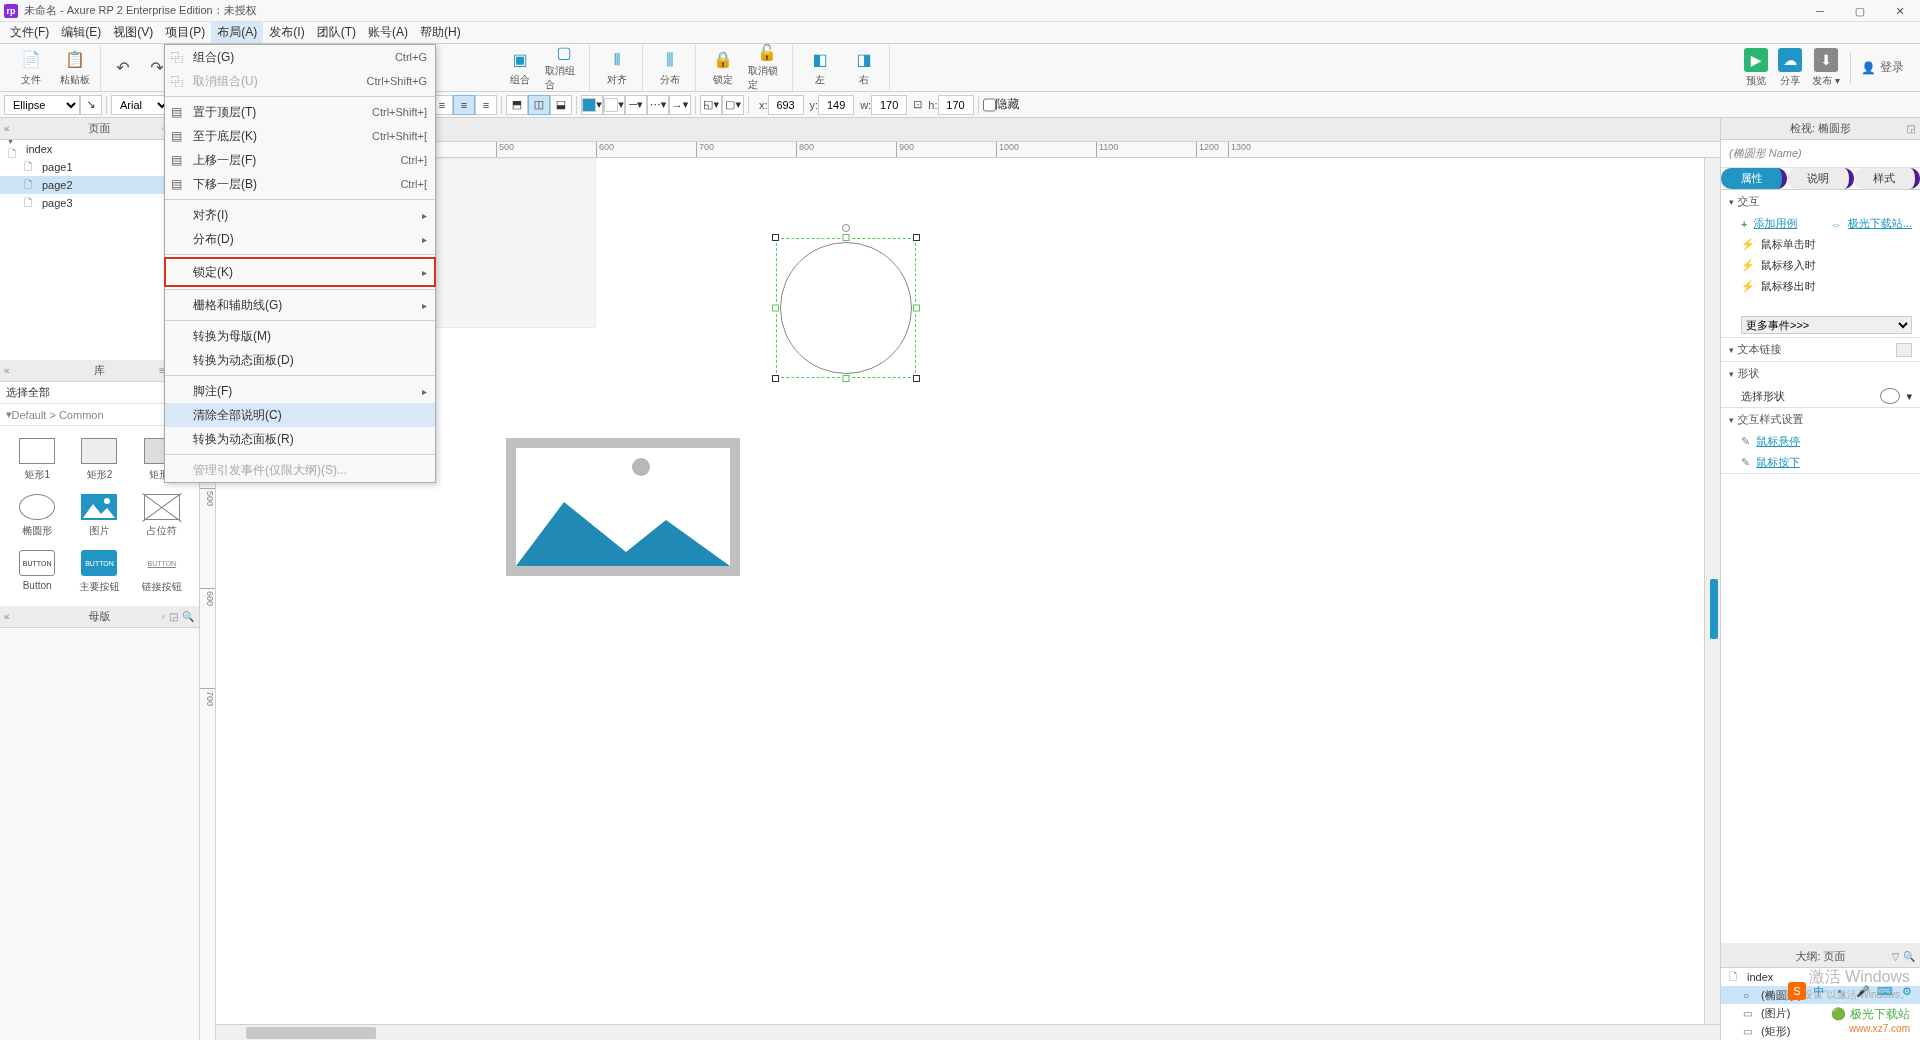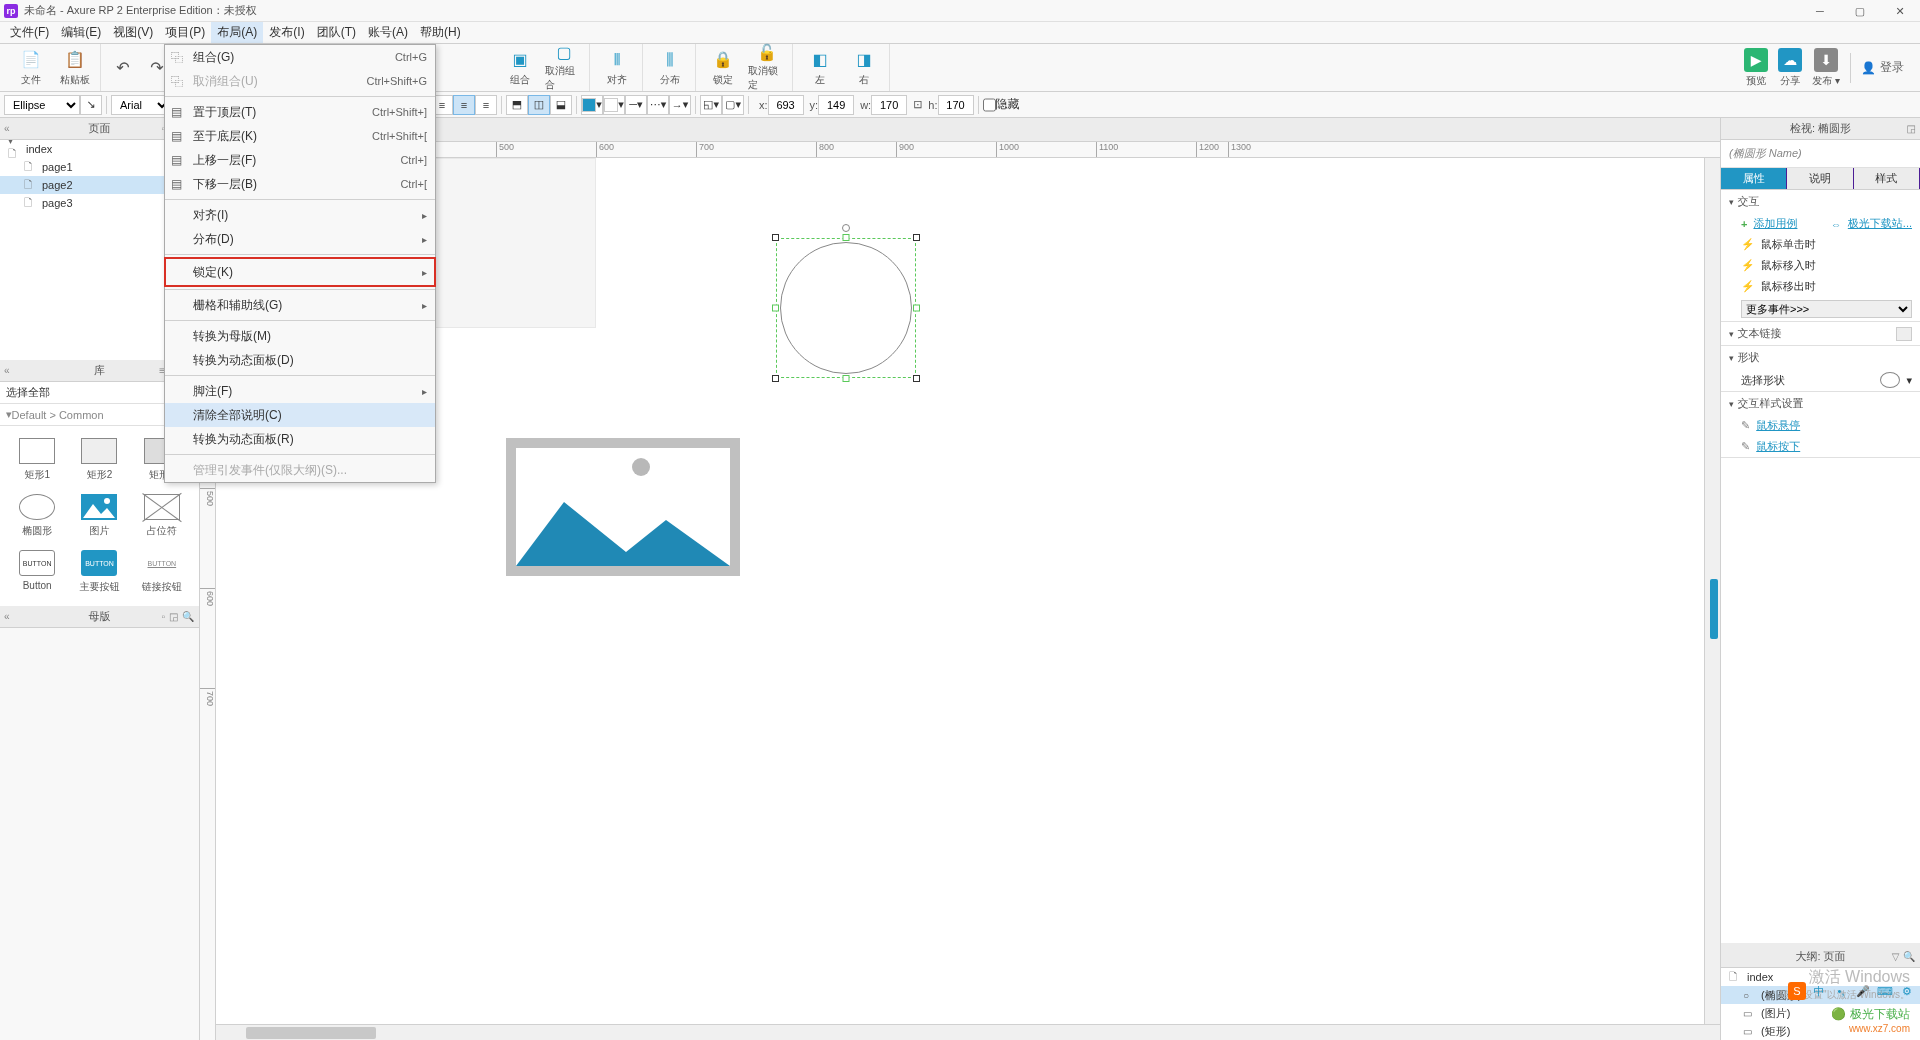--- a/index.html
+++ b/index.html
@@ -77,31 +77,31 @@
 .dropdown-menu .menu-row.disabled { color: #aaa; }
 .dropdown-menu .menu-row.hover { background: #d8e8f8; }
 .dropdown-menu .menu-row.highlighted { outline: 2px solid #d93025; outline-offset: -1px; height: 28px; }
 .dropdown-menu .menu-row .row-icon { position: absolute; left: 6px; width: 16px; font-size: 12px; color: #666; }
 .dropdown-menu .menu-row .shortcut { margin-left: auto; font-size: 11px; color: #666; }
 .dropdown-menu .menu-row .arrow { margin-left: auto; font-size: 10px; color: #666; }
 .dropdown-menu .menu-sep { height: 1px; background: #d0d0d0; margin: 3px 0; }
 .right-panel { width: 200px; background: #f8f8f8; border-left: 1px solid #d0d0d0; display: flex; flex-direction: column; }
 .inspector-name { padding: 6px 8px; font-style: italic; color: #888; font-size: 11px; background: #fff; border-bottom: 1px solid #e0e0e0; }
 .inspector-tabs { display: flex; height: 22px; border-bottom: 1px solid #d0d0d0; }
-.inspector-tabs .itab { flex: 1; display: flex; align-items: center; justify-content: center; font-size: 11px; cursor: pointer; background: #ececec; border-right: 1px solid #4c1d95; }
+.inspector-tabs .itab { flex: 1; display: flex; align-items: center; justify-content: center; font-size: 11px; cursor: pointer; background: #ececec; border-right: 5px solid #4c1d95; border-radius: 10px; }
 .inspector-tabs .itab.active { background: #2196c4; color: #fff; }
 .inspector-body { flex: 1; background: #fff; overflow-y: auto; font-size: 11px; }
 .insp-section { border-bottom: 1px solid #e0e0e0; }
 .insp-section .sec-header { padding: 4px 8px; display: flex; align-items: center; color: #555; }
 .insp-section .sec-header::before { content: '▾'; margin-right: 4px; font-size: 9px; }
 .insp-row { padding: 3px 8px 3px 20px; display: flex; align-items: center; gap: 6px; }
 .insp-row .plus { color: #4caf50; font-weight: bold; }
 .insp-row .link { color: #2196c4; text-decoration: underline; cursor: pointer; }
 .insp-row .evt-icon { color: #f6b042; font-size: 11px; }
-.insp-row select { flex: 1; height: 18px; font-size: 11px; border: 1px solid #ccc; }
+.insp-row select { flex: 1; height: 18px; font-size: 11px; border: 1px solid #ccc; margin-top: 16px; }
 .outline-panel { flex: 0 0 auto; border-top: 3px solid #ececec; }
 .outline-body { background: #fff; }
 .outline-item { height: 18px; display: flex; align-items: center; padding-left: 8px; font-size: 11px; cursor: pointer; }
 .outline-item.l1 { padding-left: 22px; }
 .outline-item.selected { background: #cce4f7; }
 .outline-item .oicon { width: 14px; margin-right: 4px; font-size: 10px; color: #666; }
 .watermark { position: absolute; right: 10px; bottom: 6px; font-size: 10px; color: #aaa; text-align: right; z-index: 5; }
 .watermark .wa { color: #bbb; font-size: 16px; }
 .scrollbar-h { position: absolute; bottom: 0; left: 16px; right: 0; height: 16px; background: #f0f0f0; border-top: 1px solid #d0d0d0; }
 .scrollbar-h .thumb { position: absolute; left: 30px; top: 2px; width: 130px; height: 12px; background: #c8c8c8; border-radius: 2px; }
@@ -360,21 +360,21 @@
   </div>
 
   <div class="canvas-area">
     <div class="tabs-row"></div>
     <div class="ruler-h">
       <div class="tick" style="left:80px">300</div>
       <div class="tick" style="left:180px">400</div>
       <div class="tick" style="left:280px">500</div>
       <div class="tick" style="left:380px">600</div>
       <div class="tick" style="left:480px">700</div>
-      <div class="tick" style="left:600px">800</div>
+      <div class="tick" style="left:580px">800</div>
       <div class="tick" style="left:680px">900</div>
       <div class="tick" style="left:780px">1000</div>
       <div class="tick" style="left:880px">1100</div>
       <div class="tick" style="left:980px">1200</div>
       <div class="tick" style="left:1012px">1300</div>
     </div>
     <div class="canvas-body">
       <div class="ruler-v">
         <div class="tick" style="top:30px">200</div>
         <div class="tick" style="top:130px">300</div>

